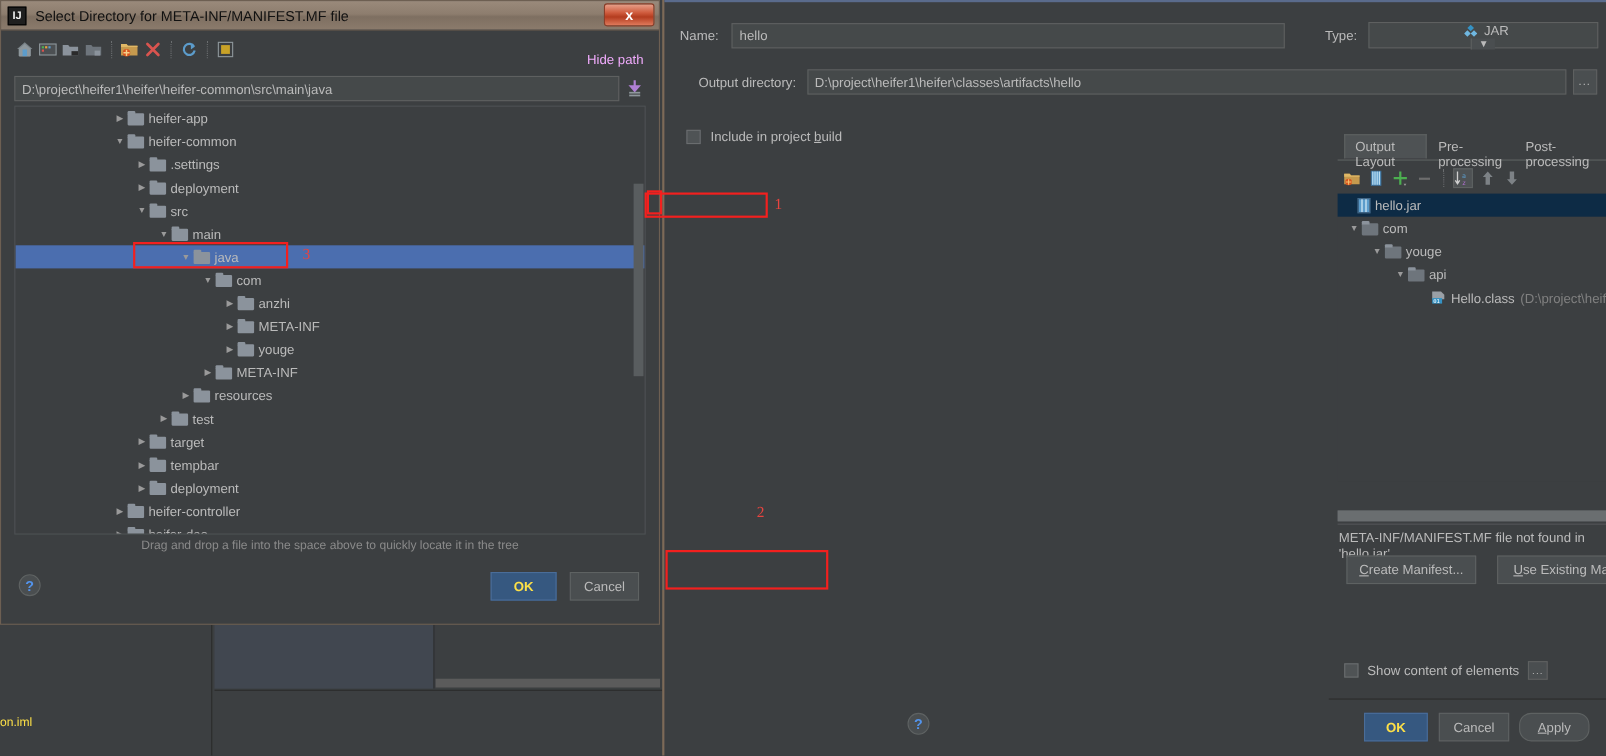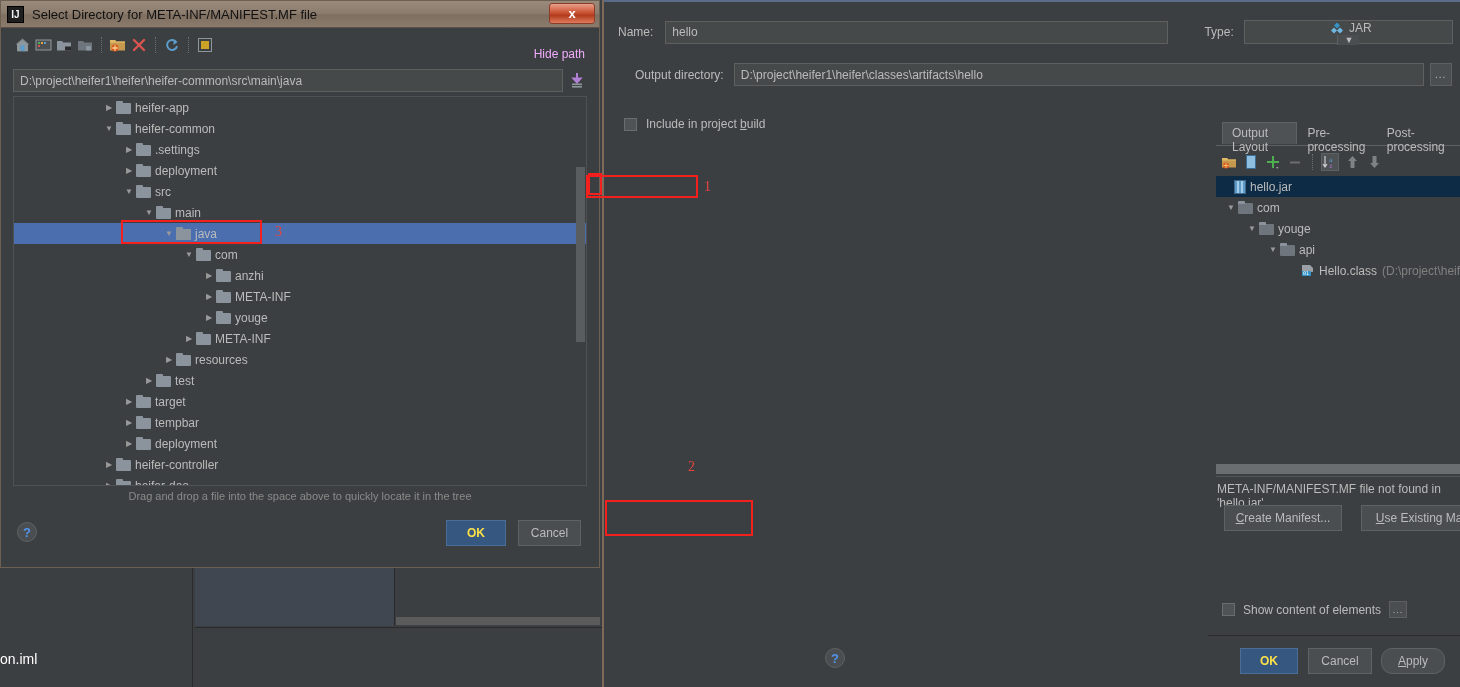--- a/index.html
+++ b/index.html
@@ -11,21 +11,21 @@
     font-family: "Liberation Sans", sans-serif;
     font-size: 12px;
     color: #bbbbbb;
     -webkit-font-smoothing: antialiased;
   }
   #root { position: relative; width: 1460px; height: 687px; }
 
   
   .bg-ide { position:absolute; inset:0; background:#3c3f41; }
   .bg-left-panel { position:absolute; left:0; top:560px; width:193px; height:127px; background:#3c3f41; border-right:1px solid #2b2b2b; }
-  .bg-iml { position:absolute; left:0; top:651px; font-size:14px; color:#ffffff; }
+  .bg-iml { position:absolute; left:0; top:651px; font-size:11px; color:#fde047; }
   .bg-mid-col { position:absolute; left:195px; top:563px; width:200px; height:63px; background:#414750; border-right:1px solid #2b2b2b;}
   .bg-right-col { position:absolute; left:396px; top:563px; width:1064px; height:63px; background:#3c3f41; }
   .bg-scroll { position:absolute; left:396px; top:617px; width:204px; height:8px; background:#5b5b5b; }
   .bg-hr { position:absolute; left:195px; top:627px; width:1265px; height:1px; background:#2b2b2b; }
 
   
   .dlg-right {
     position:absolute; left:602px; top:0; width:858px; height:687px;
     background:#3c3f41; border-left:2px solid #7d6a58;
   }

